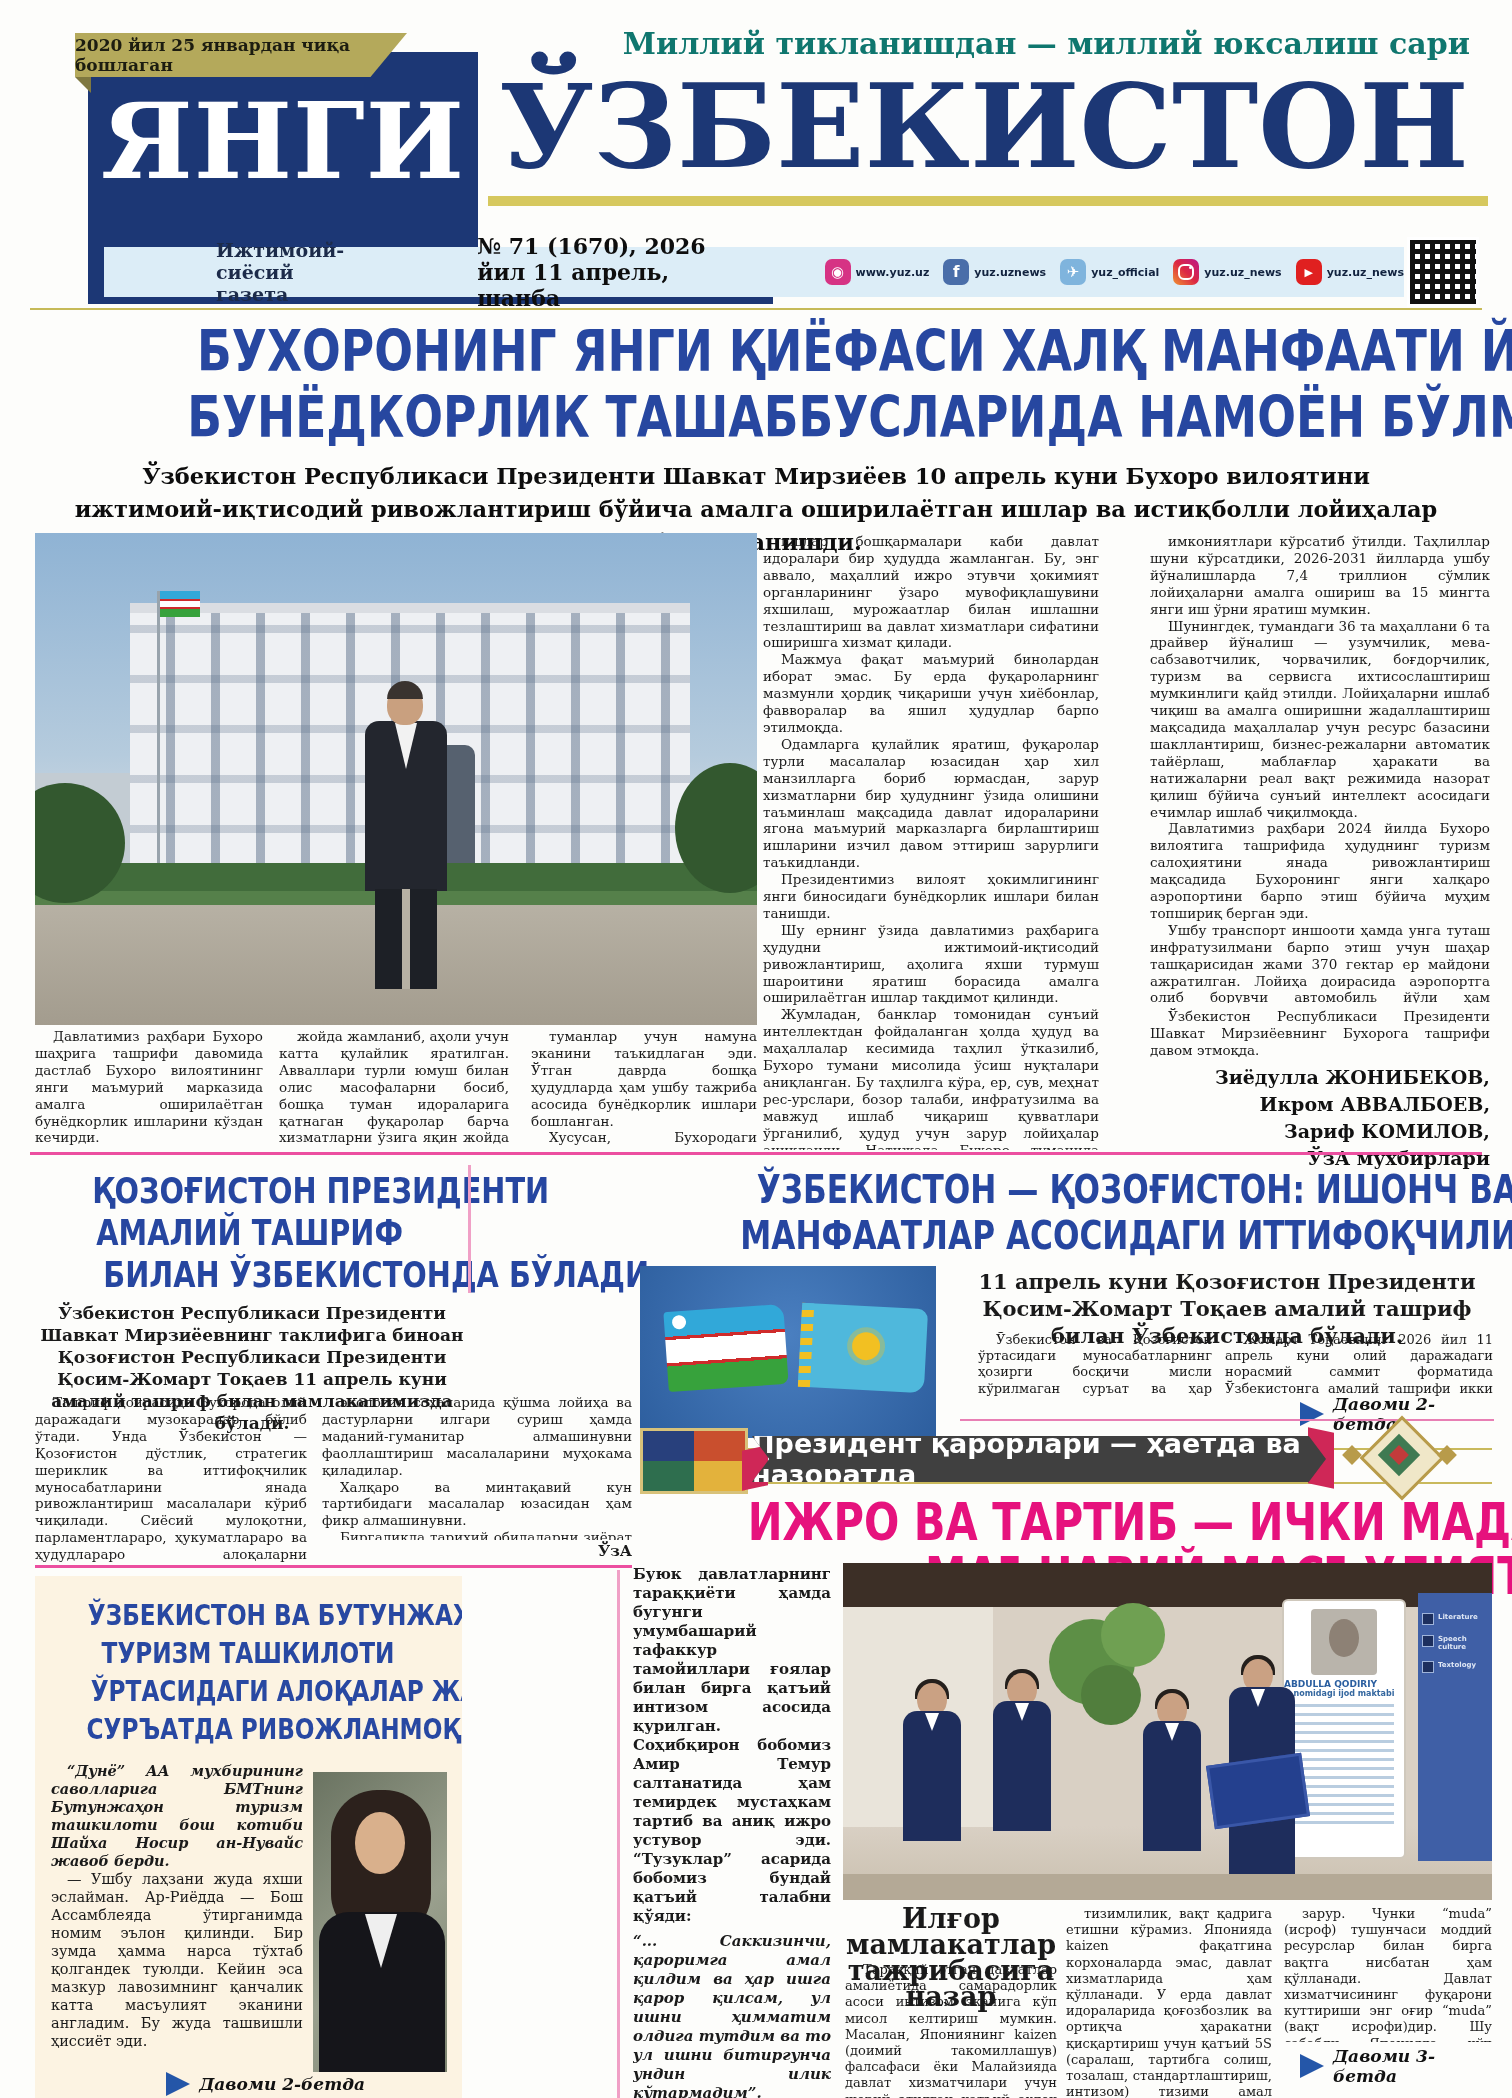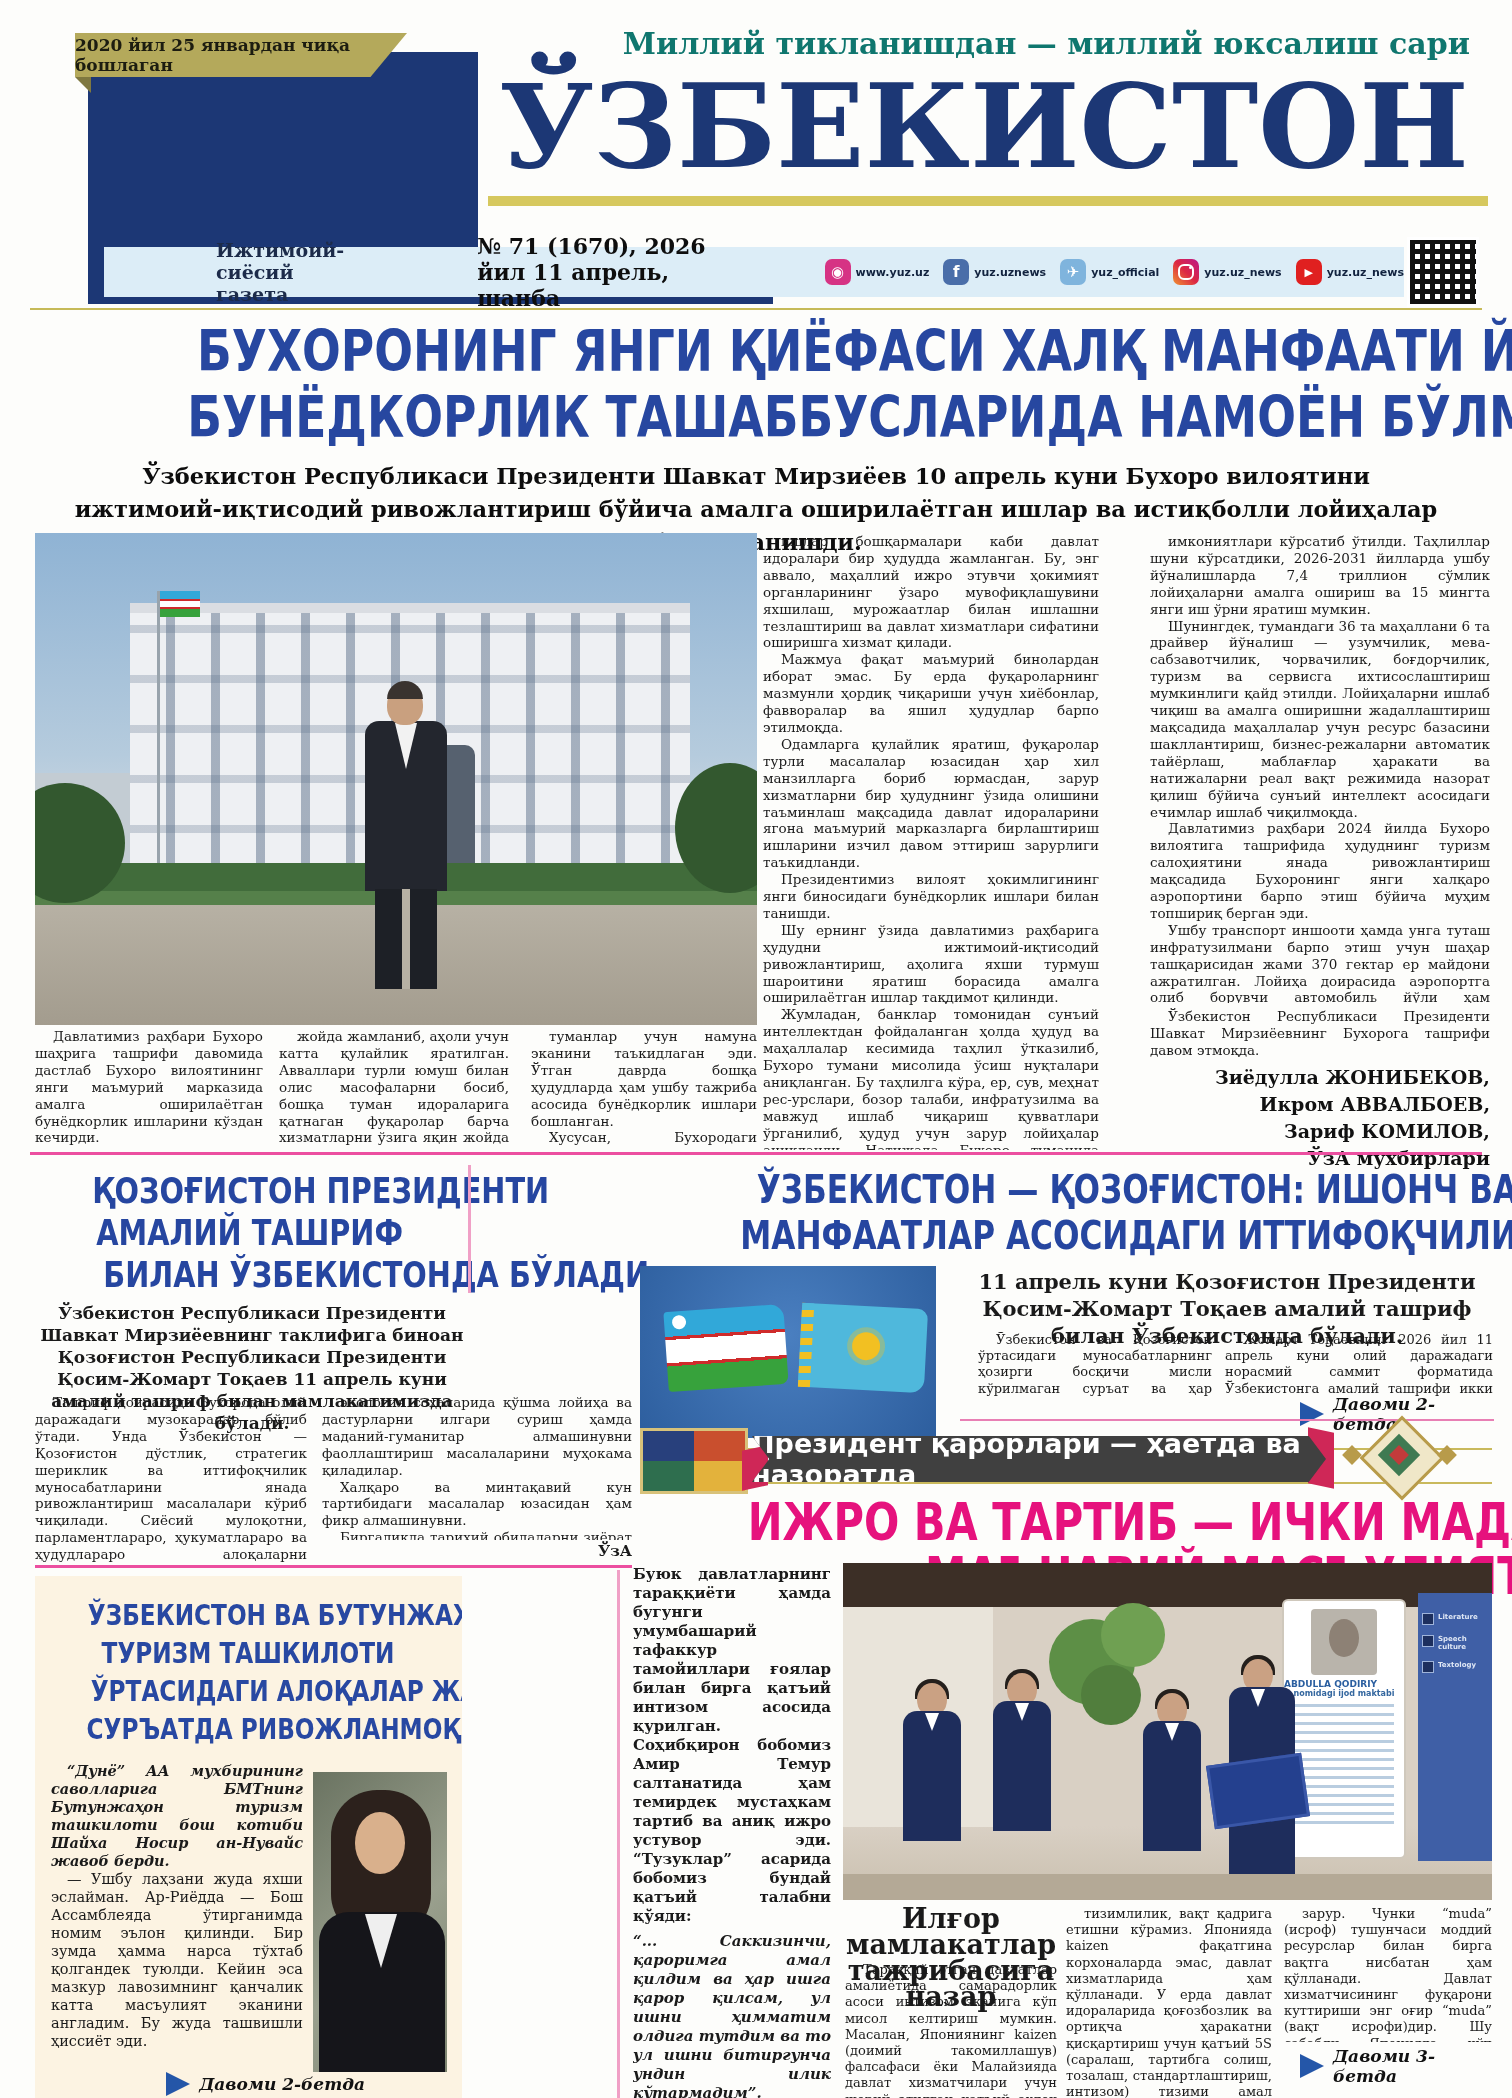--- a/index.html
+++ b/index.html
@@ -169,20 +169,21 @@
   .d-cont{left:1300px;top:2046px;width:192px;}
 </style>
 </head>
 <body>
 
 <div class="page">
 
   <div class="abs badge">2020 йил 25 январдан чиқа бошлаган</div>
   <div class="abs badge-fold"></div>
   <div class="abs mast-box"></div>
+  <div class="abs mast-yangi">ЯНГИ</div>
   <div class="abs tagline">Миллий тикланишдан — миллий юксалиш сари</div>
   <div class="abs mast-uzb">ЎЗБЕКИСТОН</div>
   <div class="abs mast-underline"></div>
   <div class="abs navy-tail"></div>
 
   <div class="abs infobar">
     <span class="ga">Ижтимоий-сиёсий газета</span>
     <span class="issue">№ 71 (1670), 2026 йил 11 апрель, шанба</span>
     <span class="socials">
       <span class="soc">

